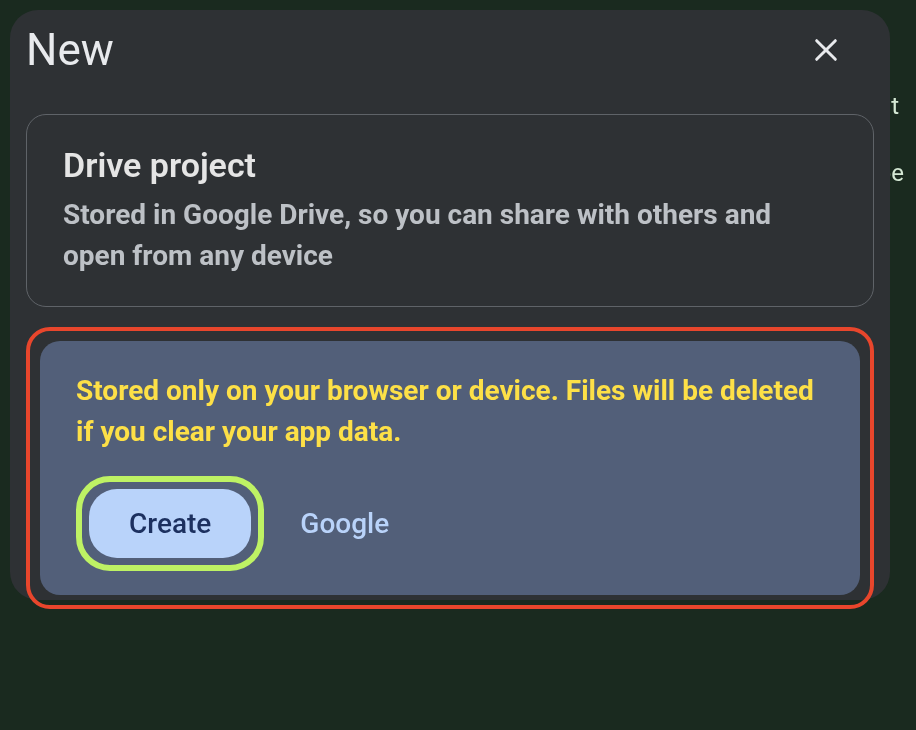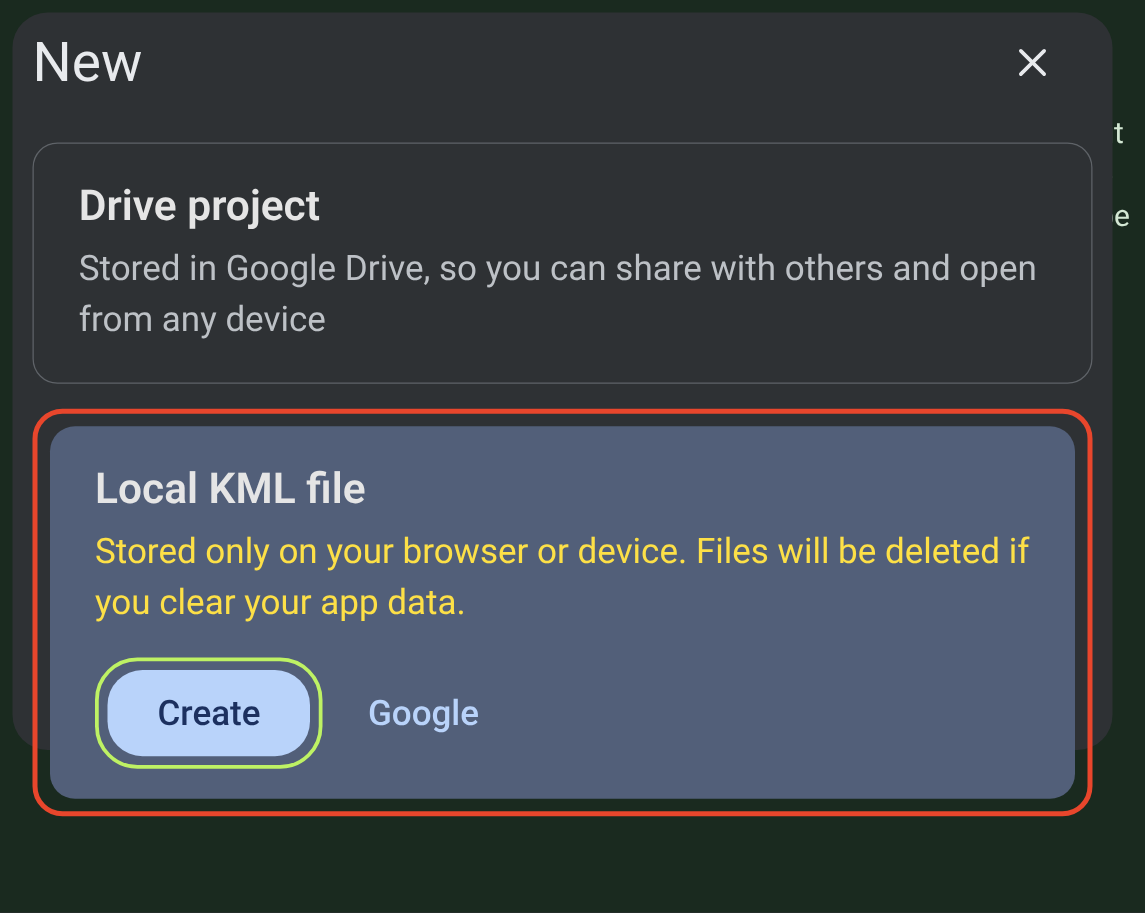--- a/index.html
+++ b/index.html
@@ -102,37 +102,37 @@
     .option-title {
       color: #e5e5e5;
       font-size: 34px;
       font-weight: 600;
       margin-bottom: 10px;
     }
 
     .option-description {
       color: #bdc1c6;
       font-size: 28px;
-      font-weight: 400;
+      font-weight: 700;
       line-height: 1.45;
     }
 
     .option-card.local .option-description {
       color: #fde047;
     }
 
     .button-row {
       display: flex;
       align-items: center;
       gap: 28px;
       margin-top: 24px;
     }
 
     .create-button-wrapper {
-      border: 3px solid #bef264;
+      border: 6px solid #bef264;
       border-radius: 34px;
       padding: 7px;
       display: inline-flex;
     }
 
     .create-button {
       background: #b9d3fa;
       color: #1c305f;
       border: none;
       border-radius: 28px;
@@ -177,21 +177,20 @@
     </button>
   </div>
 
   <div class="option-card drive">
     <div class="option-title">Drive project</div>
     <div class="option-description">Stored in Google Drive, so you can share with others and open from any device</div>
   </div>
 
   <div class="highlight-wrapper">
     <div class="option-card local">
-      <div class="option-title">Local KML file</div>
       <div class="option-description">Stored only on your browser or device. Files will be deleted if you clear your app data.</div>
       <div class="button-row">
         <span class="create-button-wrapper">
           <button class="create-button">Create</button>
         </span>
         <button class="import-button">Google</button>
       </div>
     </div>
   </div>
 

